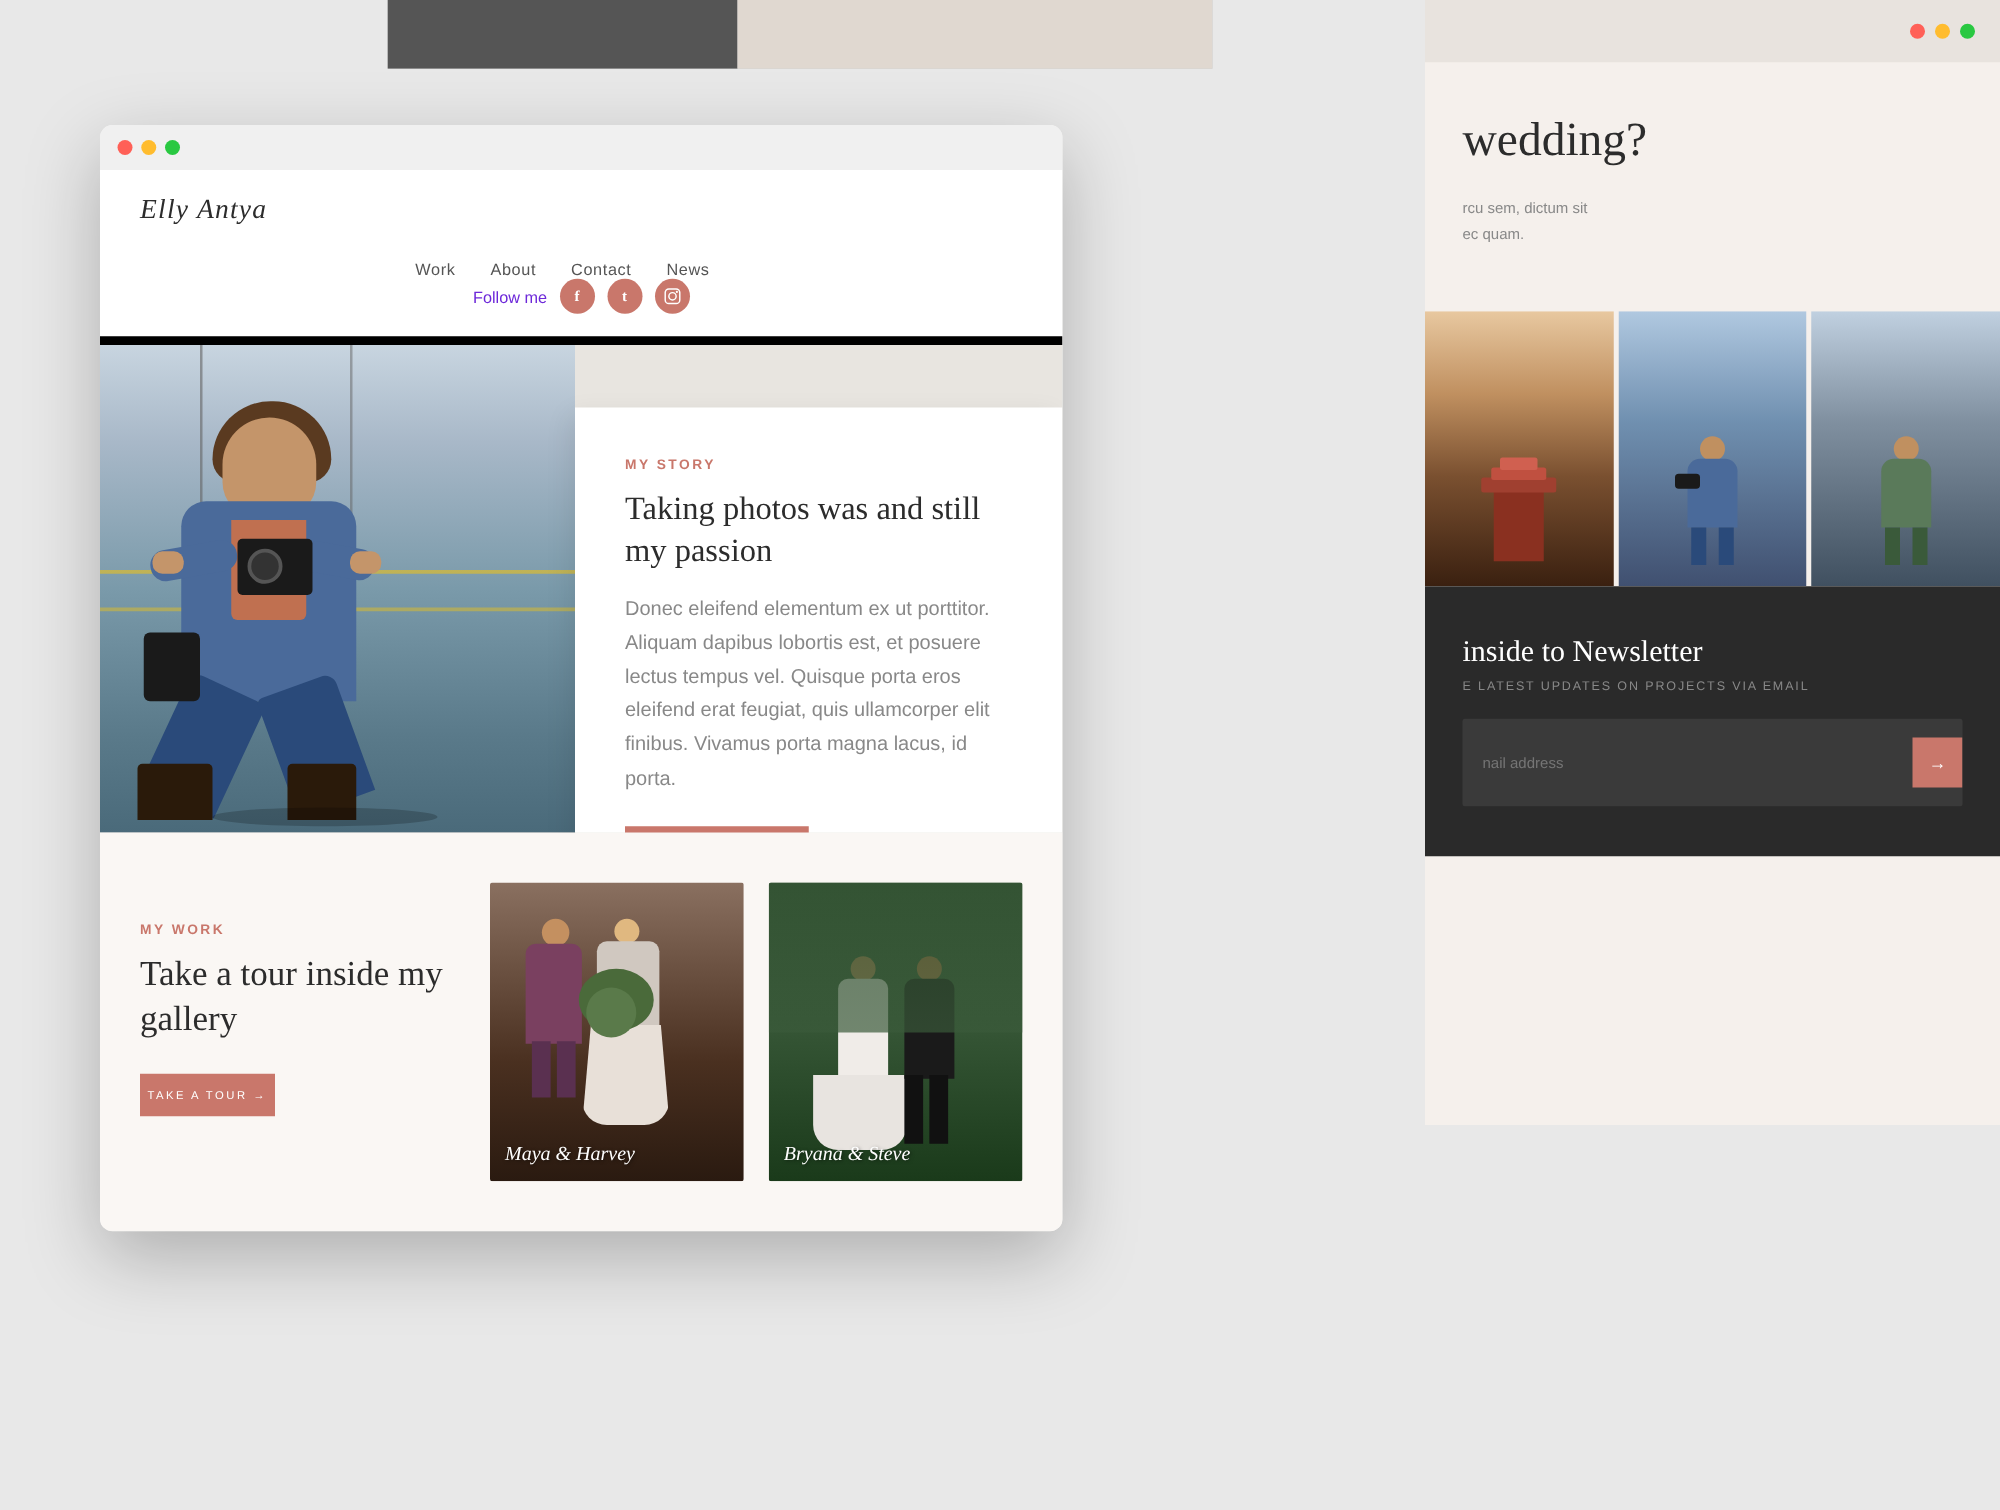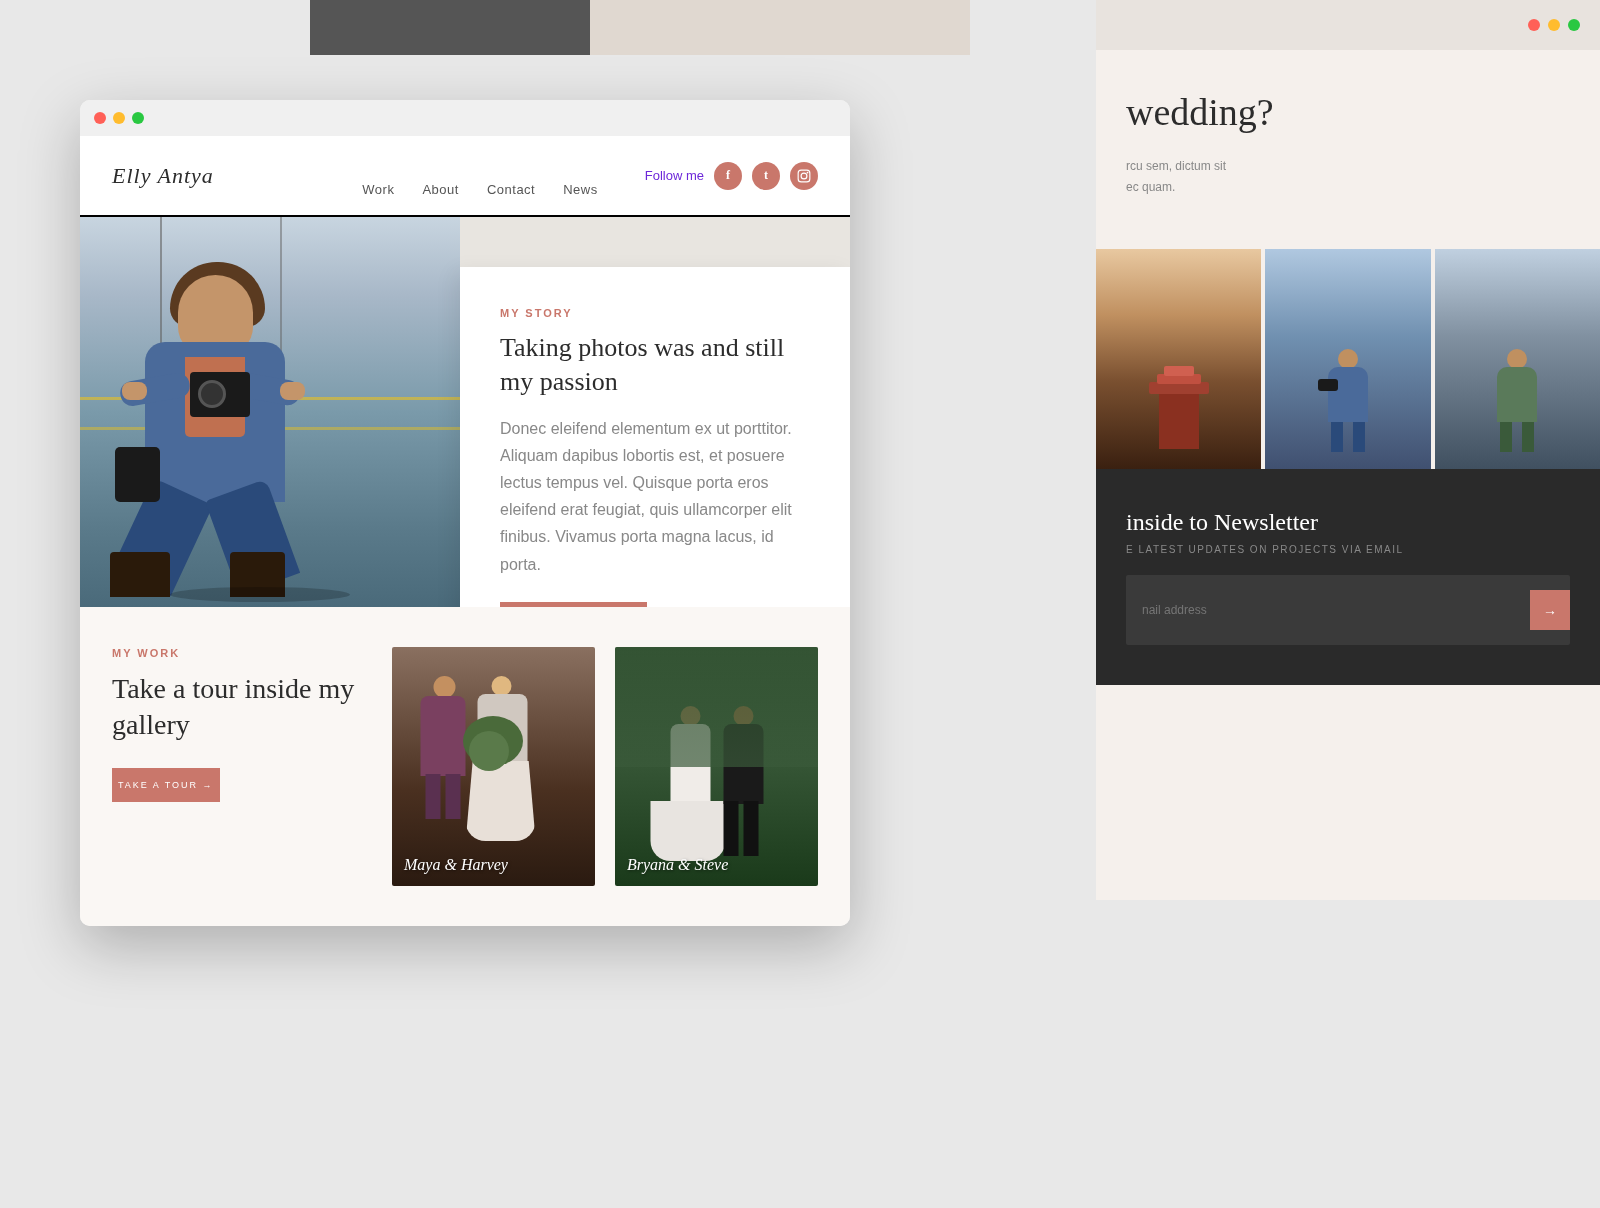--- a/index.html
+++ b/index.html
@@ -44,22 +44,23 @@
     .dot-red { background: #ff6057; }
     .dot-yellow { background: #ffbc2e; }
     .dot-green { background: #29c841; }
 
     
     .nav {
       background: #fff;
       display: flex;
       align-items: center;
       padding: 18px 32px;
-      gap: 17px;
-      border-bottom: 2px solid #000000;
+      gap: 0;
+      border-bottom: 7px solid #000000;
+      flex-direction: column;
     }
 
     .logo {
       font-family: 'Georgia', cursive;
       font-style: italic;
       font-size: 22px;
       color: #2c2c2c;
       margin-right: auto;
       letter-spacing: 1px;
     }
@@ -259,20 +260,21 @@
     }
 
     .work-tag {
       font-family: Arial, sans-serif;
       font-size: 11px;
       color: #c9776b;
       letter-spacing: 2px;
       text-transform: uppercase;
       margin-bottom: 12px;
       font-weight: bold;
+      margin-top: 32px;
     }
 
     .work-title {
       font-size: 28px;
       color: #2c2c2c;
       line-height: 1.3;
       margin-bottom: 24px;
       font-weight: normal;
     }
 
@@ -313,21 +315,21 @@
       font-size: 16px;
       text-shadow: 1px 1px 3px rgba(0,0,0,0.5);
       font-style: italic;
     }
 
     
     .second-window {
       position: absolute;
       top: 0;
       right: 0;
-      width: 504px;
+      width: 460px;
       height: 900px;
       background: #f5f0ec;
       z-index: 5;
       overflow: hidden;
     }
 
     .second-window-top {
       height: 50px;
       background: #e8e3de;
       display: flex;

